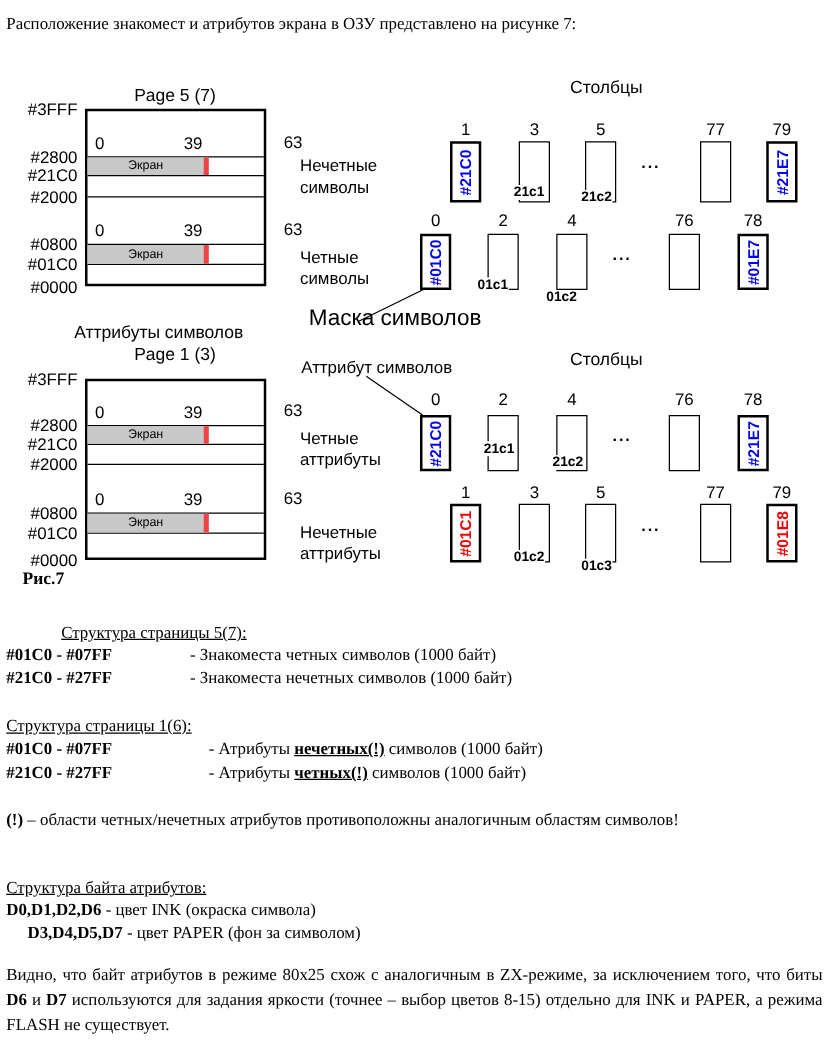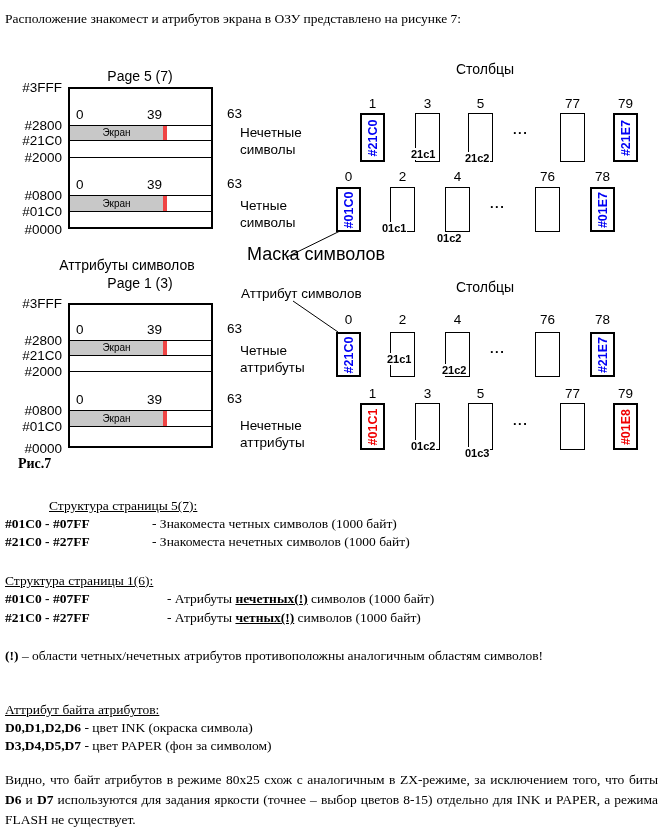--- a/index.html
+++ b/index.html
@@ -205,19 +205,19 @@
   <div class="abs t" style="left:152px; top:533px;">- Знакоместа нечетных символов (1000 байт)</div>
 
   <div class="abs t u" style="left:5px; top:572px;">Структура страницы 1(6):</div>
   <div class="abs t b" style="left:5px; top:590px;">#01C0 - #07FF</div>
   <div class="abs t" style="left:167px; top:590px;"><span>- Атрибуты </span><span class="b u">нечетных(!)</span><span> символов (1000 байт)</span></div>
   <div class="abs t b" style="left:5px; top:609px;">#21C0 - #27FF</div>
   <div class="abs t" style="left:167px; top:609px;"><span>- Атрибуты </span><span class="b u">четных(!)</span><span> символов (1000 байт)</span></div>
 
   <div class="abs t just" style="left:5px; top:645px; width:653px; line-height:22px;"><span class="b">(!)</span><span> – области четных/нечетных атрибутов противоположны аналогичным областям символов!</span></div>
 
-  <div class="abs t u" style="left:5px; top:701px;">Аттрибут байта атрибутов:</div>
+  <div class="abs t u" style="left:5px; top:701px;">Структура байта атрибутов:</div>
   <div class="abs t" style="left:5px; top:719px;"><span class="b">D0,D1,D2,D6</span><span> - цвет INK (окраска символа)</span></div>
-  <div class="abs t" style="left:5px; top:737px;"><span class="b">D3,D4,D5,D7</span><span> - цвет PAPER (фон за символом)</span></div>
+  <div class="abs t" style="left:22px; top:737px;"><span class="b">D3,D4,D5,D7</span><span> - цвет PAPER (фон за символом)</span></div>
 
   <div class="abs t just" style="left:5px; top:770px; width:653px; line-height:20px;"><span>Видно, что байт атрибутов в режиме 80x25 схож с аналогичным в ZX-режиме, за исключением того, что биты </span><span class="b">D6</span><span> и </span><span class="b">D7</span><span> используются для задания яркости (точнее – выбор цветов 8-15) отдельно для INK и PAPER, а режима FLASH не существует.</span></div>
 
 </div>
 
 </body></html>

